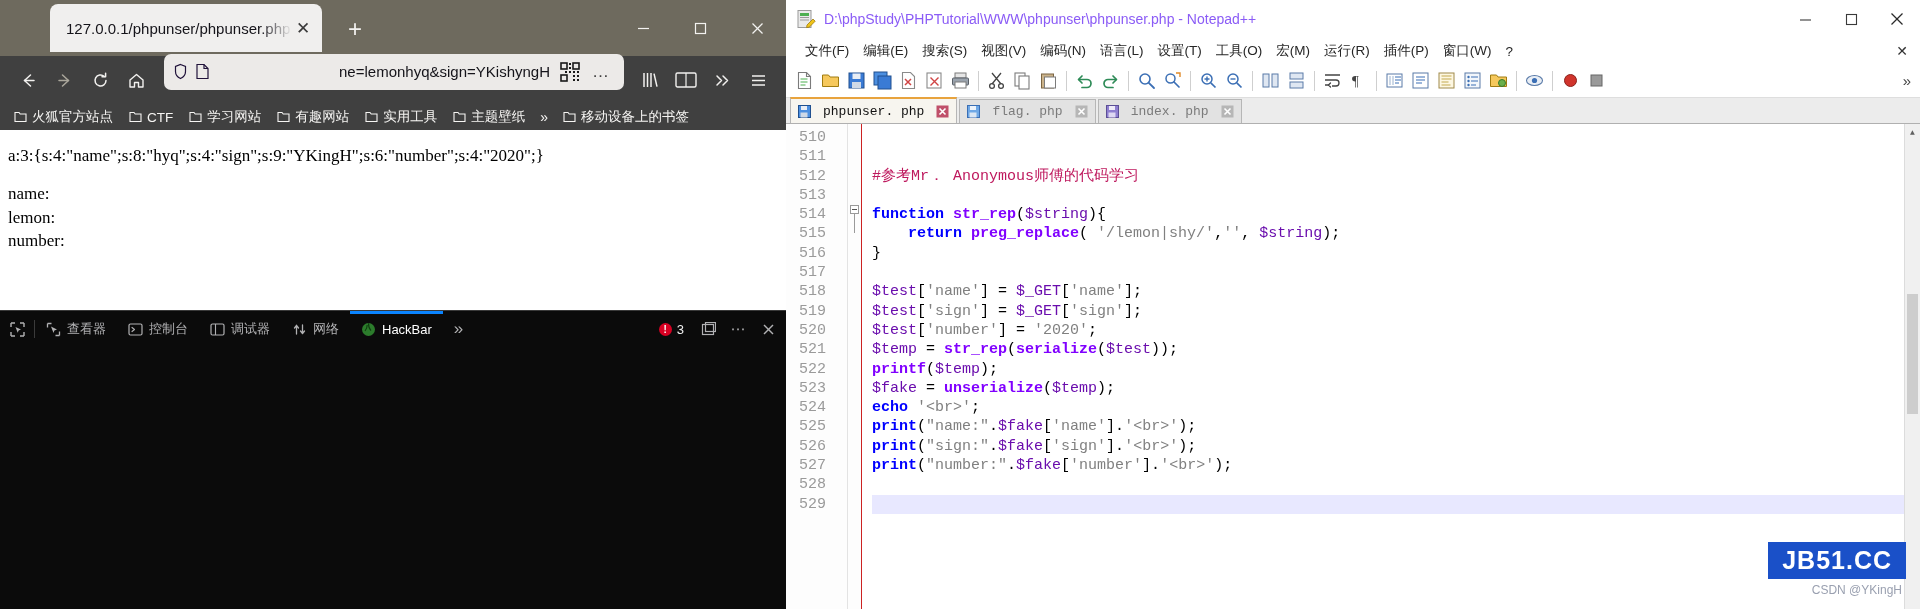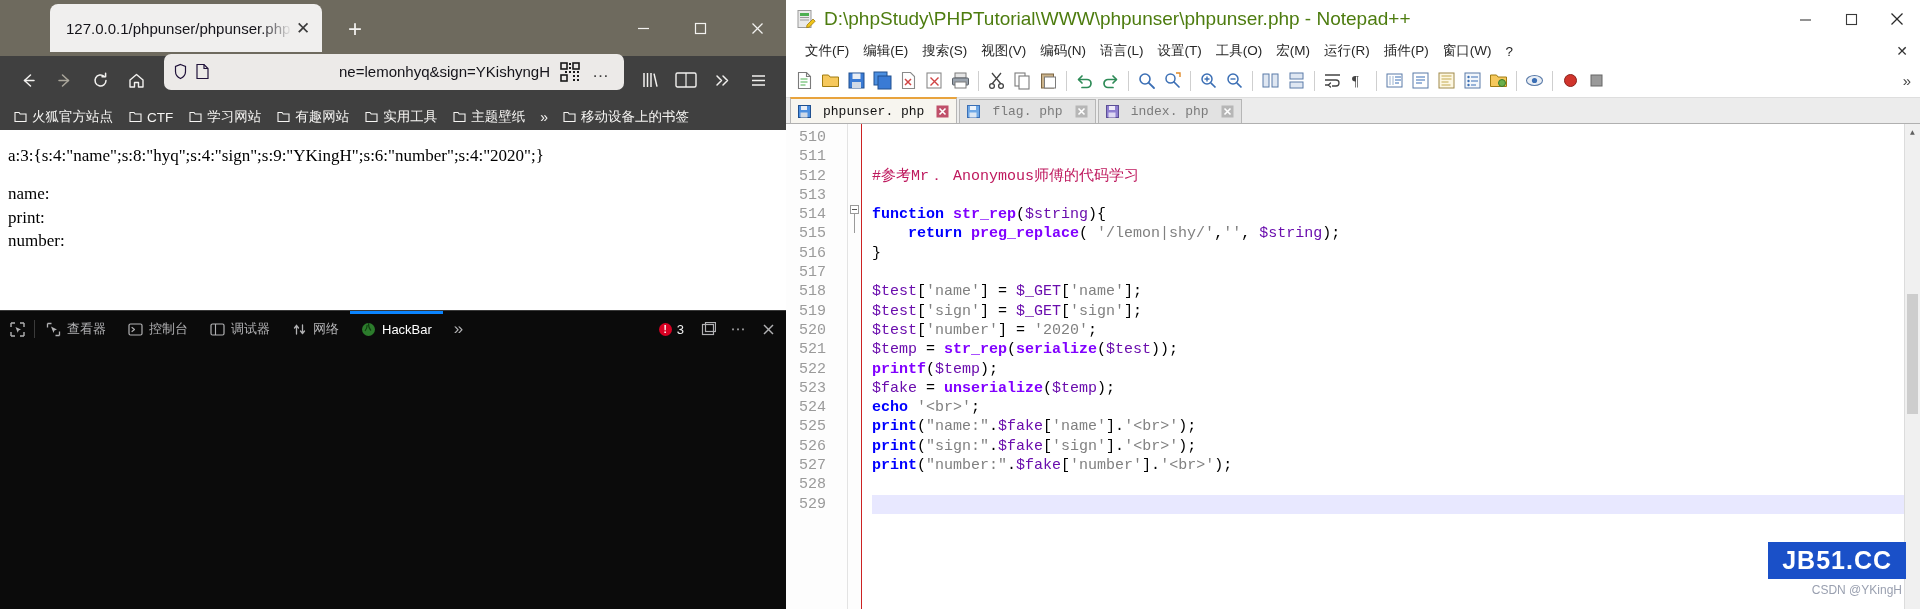--- a/index.html
+++ b/index.html
@@ -56,21 +56,21 @@
   .dt-errcount { display:flex; align-items:center; gap:5px; color:#f0f0f0; font-size:13px; padding:0 8px; }
   .dt-errdot { width:13px; height:13px; border-radius:50%; background:#d70022; display:flex; align-items:center;
                justify-content:center; color:#fff; font-size:10px; font-weight:bold; }
   .dt-ic-btn { width:28px; height:28px; display:flex; align-items:center; justify-content:center; color:#b1b1b3; font-size:15px; }
 
   
   .npp { position:absolute; left:786px; top:0; width:1134px; height:609px; background:#f0f0f0; overflow:hidden;
          font-family:"Liberation Sans", sans-serif; }
   .npp-title { height:38px; display:flex; align-items:center; background:#ffffff; padding-left:10px; }
   .npp-icon { width:20px; height:20px; margin-right:8px; flex:none; }
-  .npp-title-text { font-size:19px; color:#4d7c0f; flex:1; white-space:nowrap; }
+  .npp-title-text { font-size:14px; color:#8b5cf6; flex:1; white-space:nowrap; }
   .npp-wc { width:46px; height:38px; display:flex; align-items:center; justify-content:center; color:#3a3a3a; }
   .npp-wc.close { color:#2a2a2a; }
 
   .npp-menu { height:26px; display:flex; align-items:center; background:#ffffff; padding-left:12px;
               font-size:13.5px; color:#262626; }
   .npp-menu span.mi { padding:2px 7px; white-space:nowrap; }
   .npp-menu .close-doc { margin-left:auto; padding-right:12px; color:#333; font-size:14px; }
 
   .npp-toolbar { height:34px; background:#ffffff; display:flex; align-items:center; padding-left:6px; gap:1px;
                  border-bottom:1px solid #dedede; }
@@ -285,21 +285,21 @@
             </svg>
         </span>
         <span>移动设备上的书签</span>
       </div>
     </div>
 
     <div class="ff-content">
       <div>a:3:{s:4:"name";s:8:"hyq";s:4:"sign";s:9:"YKingH";s:6:"number";s:4:"2020";}</div>
       <div class="blank-line"></div>
       <div>name:</div>
-      <div>print:</div>
+      <div>lemon:</div>
       <div>number:</div>
     </div>
 
     <div class="devtools">
       <div class="dt-toolbar">
         <div class="dt-picker">
           <svg width="17" height="17" viewBox="0 0 17 17">
               <path d="M2 2h4M2 2v4M15 2h-4M15 2v4M2 15h4M2 15v-4M15 15h-4M15 15v-4" stroke="currentColor" stroke-width="1.4" fill="none"></path>
               <path d="M6.5 6l5.5 2.6-2.4 0.8-0.9 2.3z" fill="currentColor"></path>
             </svg>

